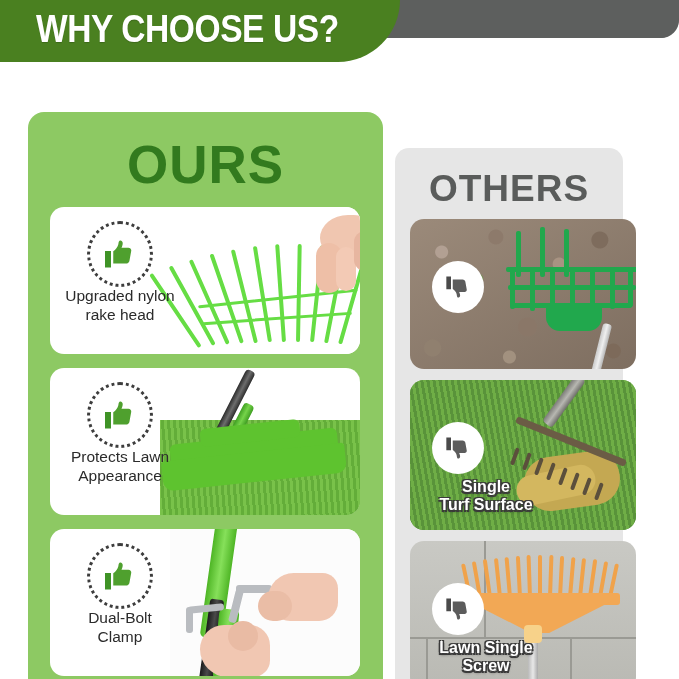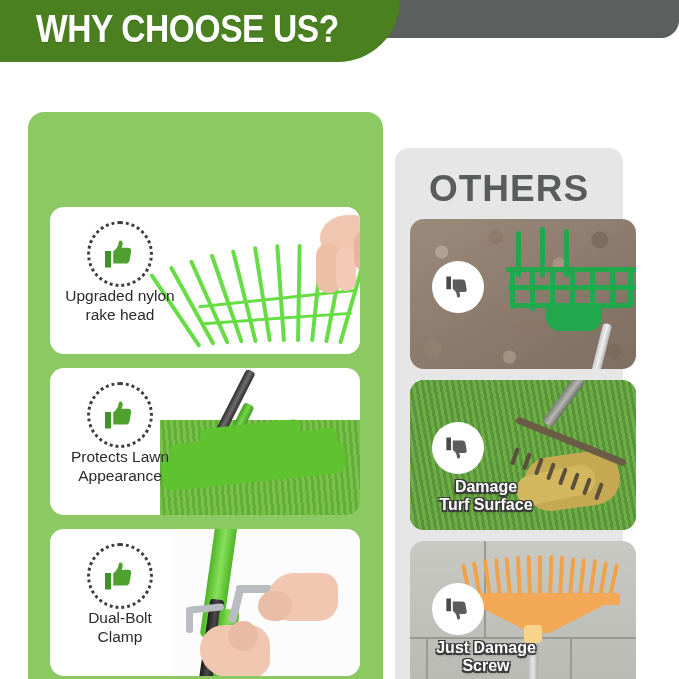--- a/index.html
+++ b/index.html
@@ -212,20 +212,21 @@
 <body>
 
 <div class="stage">
 
   <div class="banner-gray"></div>
   <div class="banner-gray-cap"></div>
   <div class="banner-green"></div>
   <div class="banner-title">WHY CHOOSE US?</div>
 
   <div class="panel-ours">
+    <div class="panel-title title-ours">OURS</div>
 
     <div class="ours-card c1">
       <div class="photo">
         <div class="ph-rakehead">
 
           <div class="tine" style="left:30px;top:52px;width:4px;height:88px;transform:rotate(-34deg)"></div>
           <div class="tine" style="left:44px;top:48px;width:4px;height:90px;transform:rotate(-29deg)"></div>
           <div class="tine" style="left:58px;top:45px;width:4px;height:92px;transform:rotate(-24deg)"></div>
           <div class="tine" style="left:72px;top:42px;width:4px;height:94px;transform:rotate(-19deg)"></div>
           <div class="tine" style="left:86px;top:40px;width:4px;height:96px;transform:rotate(-14deg)"></div>
@@ -369,21 +370,21 @@
       <div style="position:absolute;left:148px;top:-8px;width:12px;height:58px;background:linear-gradient(90deg,#7c7c78,#b7b7b1,#6f6f6a);border-radius:4px;transform:rotate(36deg);z-index:2;"></div>
       <div class="oth-badge">
         <span class="thumb-down">
           <svg width="28" height="28" viewBox="0 0 24 24" aria-hidden="true">
             <path fill="#4a4a4a" d="M2 3h4v11H2z"></path>
             <path fill="#5c5c5c" d="M7.5 13.8c1.6 1 2.9 2.6 3.3 4.3.3 1.3.2 2.4.9 2.8.9.5 2-.2 2.1-1.4.1-1.1-.3-2.3-.8-3.3h4.6c1.2 0 2.1-1 1.9-2.1l-1.2-6.6C18.1 6.4 17.1 5.6 16 5.6H7.5z"></path>
           </svg>
         </span>
       </div>
       <div class="oth-label">
-        <span>Damage</span><br>
+        <span>Single</span><br>
         <span>Turf Surface</span>
       </div>
     </div>
 
     <div class="others-card o3">
       <div class="bg-pavement">
         <div class="pave-line" style="left:0;top:96px;width:100%;height:2px;"></div>
         <div class="pave-line" style="left:16px;top:96px;width:2px;height:60px;"></div>
         <div class="pave-line" style="left:160px;top:96px;width:2px;height:60px;"></div>
         <div class="pave-line" style="left:74px;top:0;width:2px;height:96px;"></div>
@@ -411,19 +412,19 @@
       <div style="position:absolute;left:114px;top:84px;width:18px;height:18px;background:#f7d28a;border-radius:4px;z-index:4;"></div>
       <div class="oth-badge">
         <span class="thumb-down">
           <svg width="28" height="28" viewBox="0 0 24 24" aria-hidden="true">
             <path fill="#4a4a4a" d="M2 3h4v11H2z"></path>
             <path fill="#5c5c5c" d="M7.5 13.8c1.6 1 2.9 2.6 3.3 4.3.3 1.3.2 2.4.9 2.8.9.5 2-.2 2.1-1.4.1-1.1-.3-2.3-.8-3.3h4.6c1.2 0 2.1-1 1.9-2.1l-1.2-6.6C18.1 6.4 17.1 5.6 16 5.6H7.5z"></path>
           </svg>
         </span>
       </div>
       <div class="oth-label">
-        <span>Just Damage</span><br>
+        <span>Lawn Single</span><br>
         <span>Screw</span>
       </div>
     </div>
   </div>
 
 </div>
 
 </body></html>

